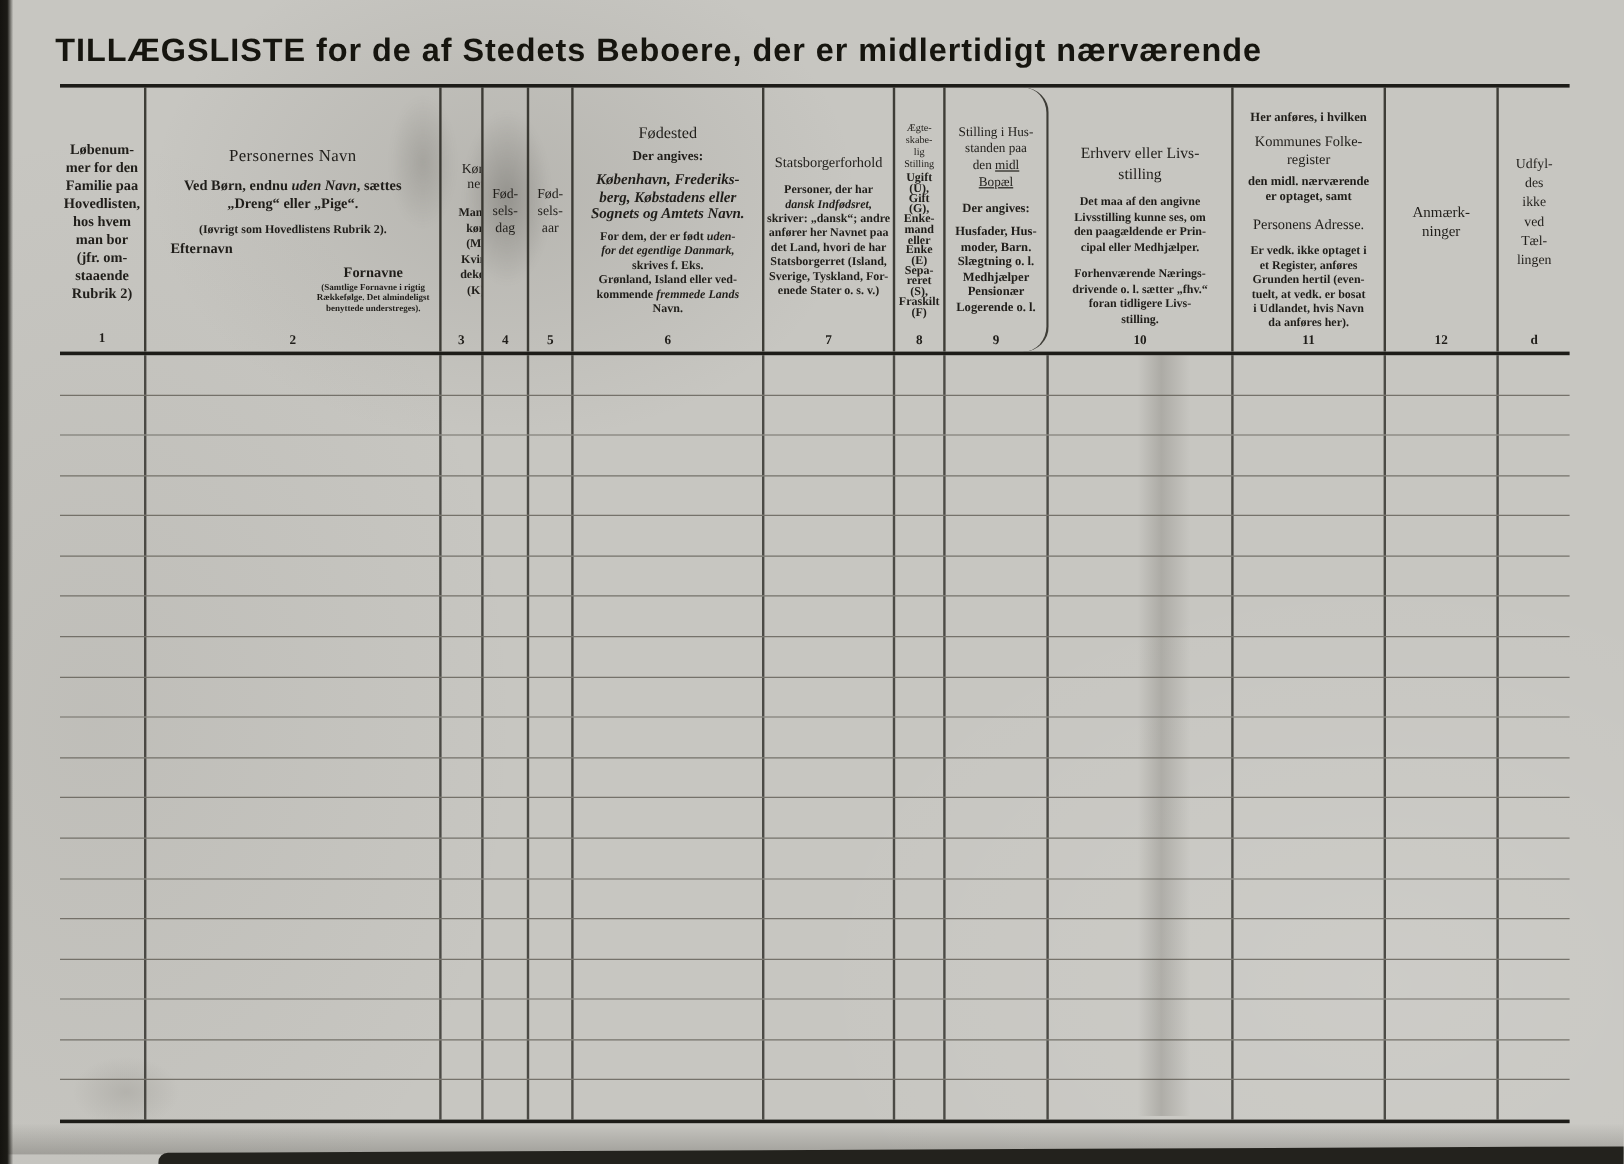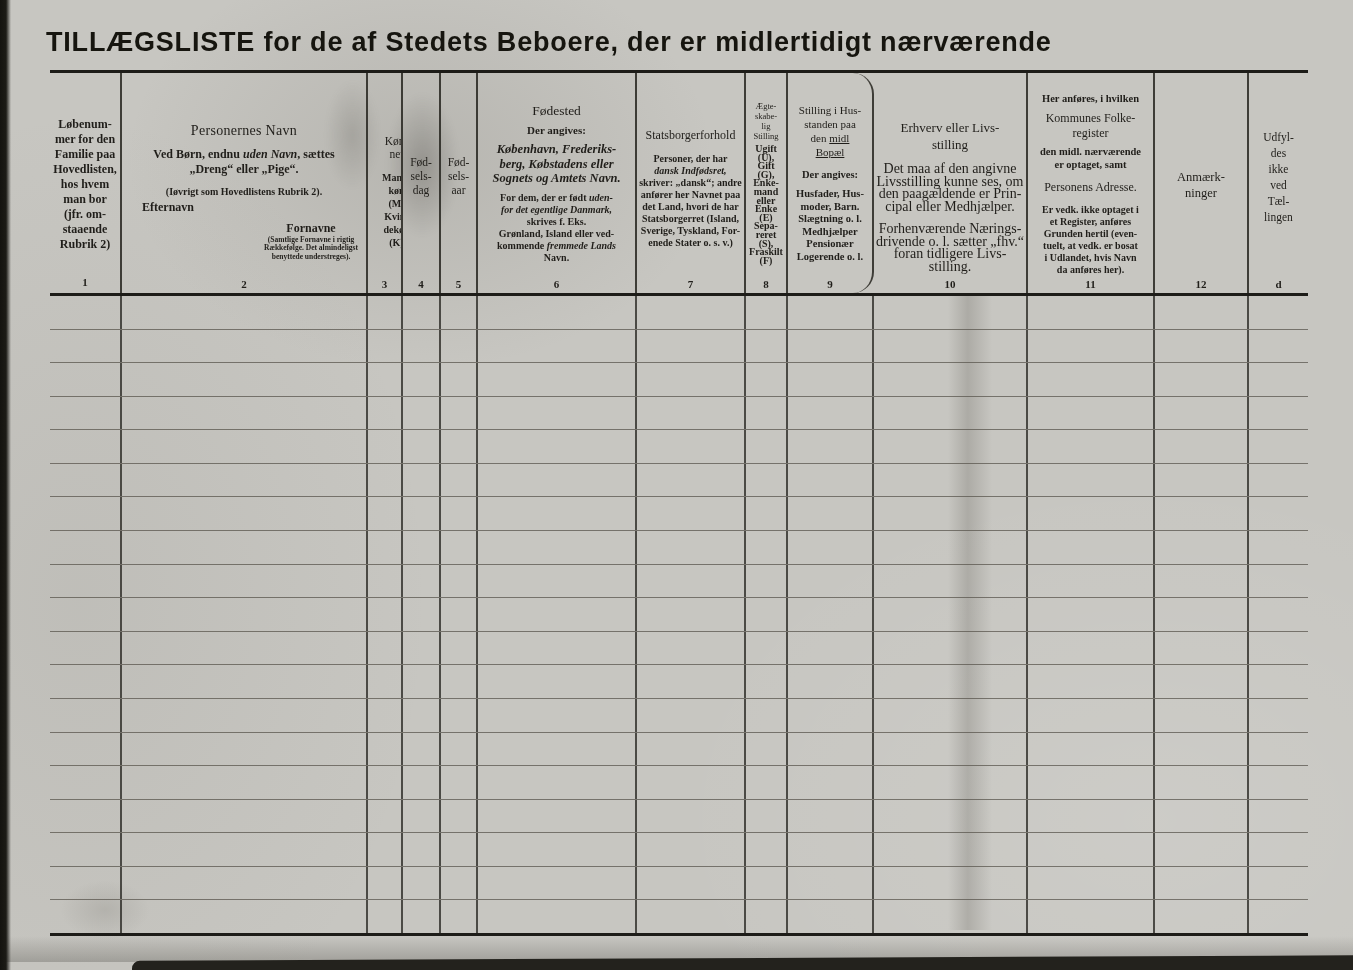--- a/index.html
+++ b/index.html
@@ -97,21 +97,21 @@
   .c7 .note{margin-top:10px;font-weight:bold;font-size:10px;line-height:12px;}
   .c8{padding-top:28px;}
   .c8 .htitle{font-size:8.5px;line-height:10px;}
   .c8 .sub{margin-top:4px;font-weight:bold;font-size:10px;line-height:8.6px;}
   .c9{padding-top:30px;border-radius:21px;}
   .c9 .htitle{font-size:11px;line-height:14px;}
   .c9 .sub1{margin-top:10px;font-weight:bold;font-size:10.5px;}
   .c9 .sub2{margin-top:8px;font-weight:bold;font-size:10.5px;line-height:12.5px;}
   .c10{padding-top:46px;}
   .c10 .htitle{font-size:13px;line-height:17px;}
-  .c10 .note{margin-top:10px;font-weight:normal;font-size:14px;line-height:12.5px;}
+  .c10 .note{margin-top:10px;font-weight:bold;font-size:10px;line-height:12.5px;}
   .c11{padding-top:20px;}
   .c11 .pre{font-weight:bold;font-size:10.5px;}
   .c11 .htitle{margin-top:7px;font-size:12px;line-height:15px;}
   .c11 .mid{margin-top:5px;font-weight:bold;font-size:10.5px;line-height:12.5px;}
   .c11 .t2{margin-top:9px;font-size:12px;}
   .c11 .post{margin-top:9px;font-weight:bold;font-size:10px;line-height:12px;}
   .c12{padding-top:96px;}
   .c12 .htitle{font-size:12.5px;line-height:16px;}
   .c13{padding-top:56px;}
   .c13 .htitle{font-size:11.5px;line-height:16px;}

